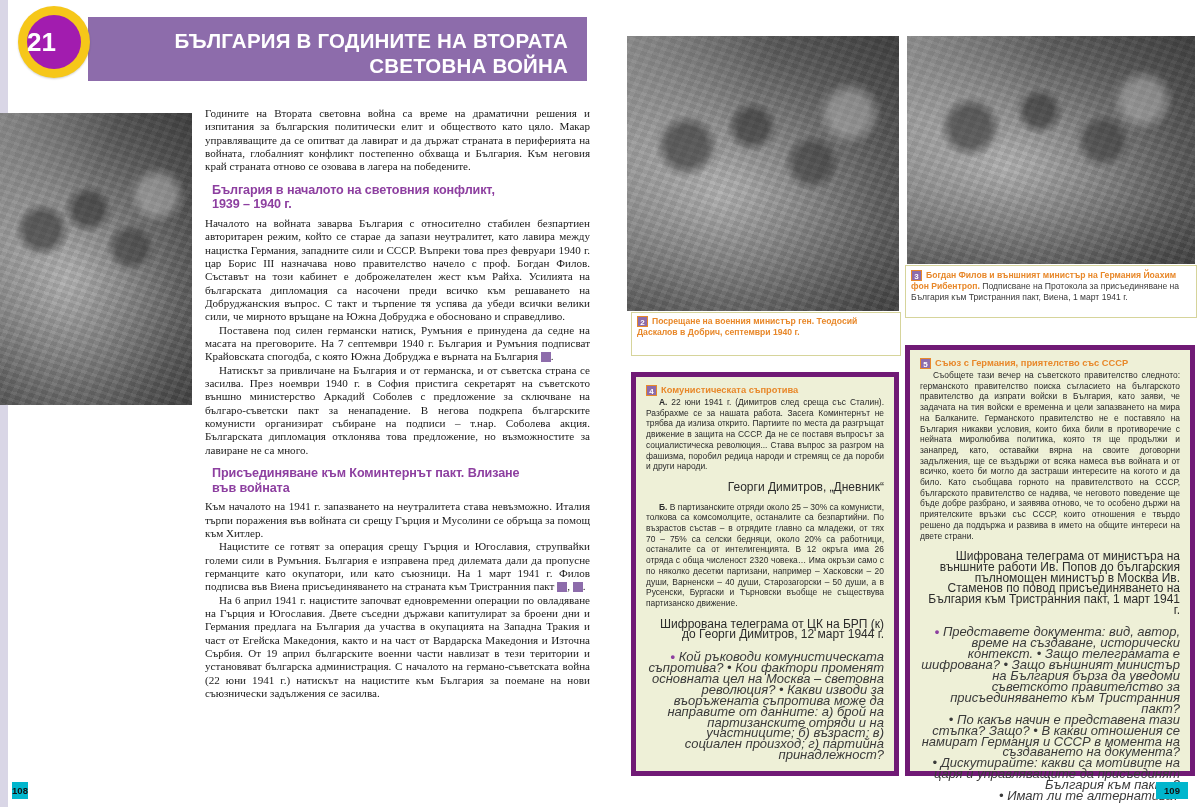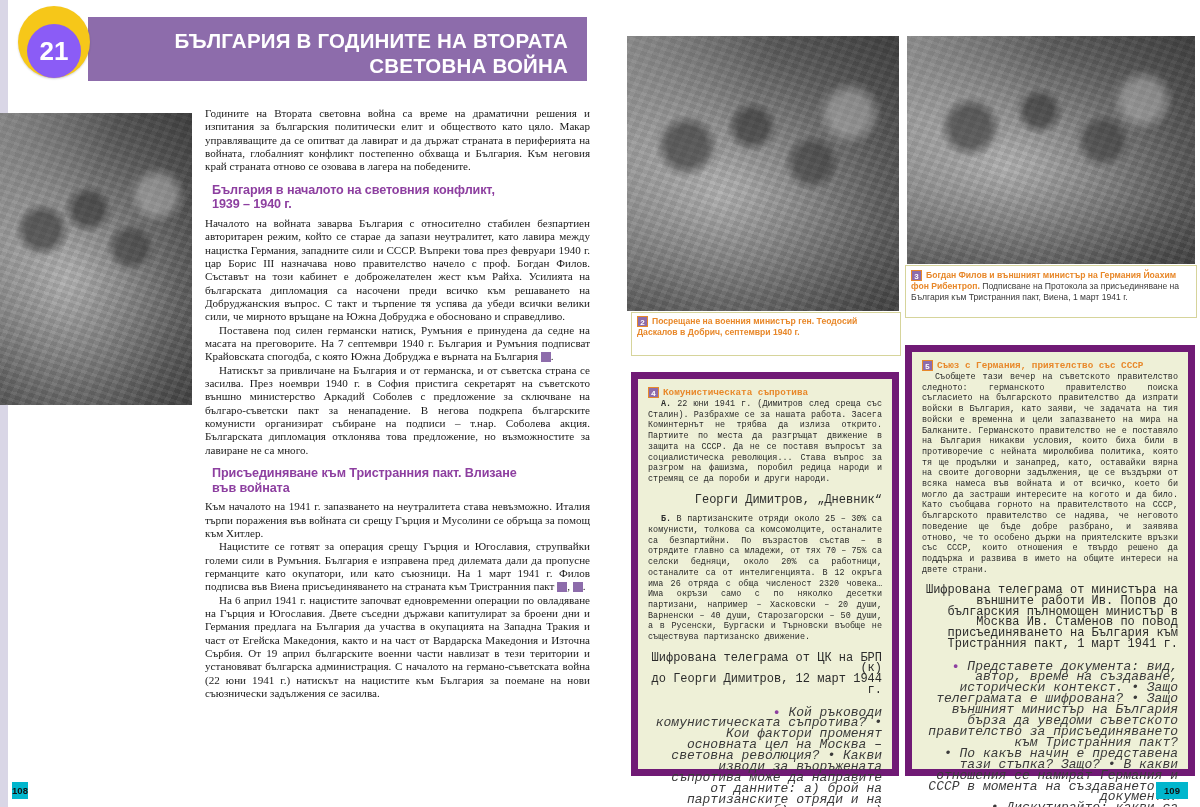--- a/index.html
+++ b/index.html
@@ -28,23 +28,23 @@
     color:#ffffff;letter-spacing:0.2px;
     white-space:pre-line;
     text-align:right;
   }
   .lesson-badge{
     position:absolute;left:18px;top:6px;width:72px;height:72px;border-radius:50%;
     background:#f6c719;
     box-shadow:0 1px 2px rgba(0,0,0,.18);
   }
   .lesson-badge-inner{
-    position:absolute;left:9px;top:18px;width:54px;height:54px;border-radius:50%;
-    background:#8b5cf6;
-    display:flex;align-items:center;justify-content:center;
+    position:absolute;left:9px;top:9px;width:54px;height:54px;border-radius:50%;
+    background:#a21caf;
+    display:flex;align-items:center;
   }
   .lesson-badge-num{
     font-family:"Liberation Sans", sans-serif;
     font-size:26px;font-weight:bold;color:#ffffff;line-height:1;
   }
 
   
   .photo{
     background:#8e8e8e;
     background-image:
@@ -110,22 +110,22 @@
   .refnum{
     display:inline-block;width:10px;height:10px;line-height:10px;
     background:#8d6cab;color:#fff;text-align:center;
     font-family:"Liberation Sans", sans-serif;
     font-size:7.6px;font-weight:bold;vertical-align:1px;
   }
 
   
   .srcbox{
     position:absolute;
-    background:#eef0d7;border:7px solid #701a75;
-    font-family:Liberation Mono, monospace;
+    background:#eef0d7;border:5px solid #701a75;
+    font-family:Liberation Sans, sans-serif;
     color:#2b2b2b;
     box-sizing:border-box;
   }
   #box-4{left:631px;top:372px;width:268px;height:404px;padding:8px 10px 8px 10px;}
   #box-5{left:905px;top:345px;width:290px;height:431px;padding:8px 10px 8px 10px;}
   .box-title{
     font-size:9.3px;font-weight:bold;color:#e8882a;margin-bottom:1px;
   }
   .box-title .cap-num{
     display:inline-block;width:11px;height:11px;line-height:11px;
@@ -194,21 +194,21 @@
 
     <div class="sec-head">България в началото на световния конфликт,
 1939 – 1940 г.</div>
 
     <p>Началото на войната заварва България с относително стабилен безпартиен авторитарен режим, който се старае да запази неутралитет, като лавира между нацистка Германия, западните сили и СССР. Въпреки това през февруари 1940 г. цар Борис III назначава ново правителство начело с проф. Богдан Филов. Съставът на този кабинет е доброжелателен жест към Райха. Усилията на българската дипломация са насочени преди всичко към решаването на Добруджанския въпрос. С такт и търпение тя успява да убеди всички велики сили, че мирното връщане на Южна Добруджа е обосновано и справедливо.</p>
 
     <p class="ind"><span>Поставена под силен германски натиск, Румъния е принудена да седне на масата на преговорите. На 7 септември 1940 г. България и Румъния подписват Крайовската спогодба, с която Южна Добруджа е върната на България </span><span class="refnum">2</span><span>.</span></p>
 
     <p class="ind">Натискът за привличане на България и от германска, и от съветска страна се засилва. През ноември 1940 г. в София пристига секретарят на съветското външно министерство Аркадий Соболев с предложение за сключване на българо-съветски пакт за ненападение. В негова подкрепа българските комунисти организират събиране на подписи – т.нар. Соболева акция. Българската дипломация отклонява това предложение, но възможностите за лавиране не са много.</p>
 
-    <div class="sec-head">Присъединяване към Тристранния пакт. Влизане
+    <div class="sec-head">Присъединяване към Коминтернът пакт. Влизане
 във войната</div>
 
     <p>Към началото на 1941 г. запазването на неутралитета става невъзможно. Италия търпи поражения във войната си срещу Гърция и Мусолини се обръща за помощ към Хитлер.</p>
 
     <p class="ind"><span>Нацистите се готвят за операция срещу Гърция и Югославия, струпвайки големи сили в Румъния. България е изправена пред дилемата дали да пропусне германците като окупатори, или като съюзници. На 1 март 1941 г. Филов подписва във Виена присъединяването на страната към Тристранния пакт </span><span class="refnum">3</span><span>, </span><span class="refnum">5</span><span>.</span></p>
 
     <p class="ind">На 6 април 1941 г. нацистите започват едновременни операции по овладяване на Гърция и Югославия. Двете съседни държави капитулират за броени дни и Германия предлага на България да участва в окупацията на Западна Тракия и част от Егейска Македония, както и на част от Вардарска Македония и Източна Сърбия. От 19 април българските военни части навлизат в тези територии и установяват българска администрация. С началото на германо-съветската война (22 юни 1941 г.) натискът на нацистите към България за поемане на нови съюзнически задължения се засилва.</p>
   </div>
 
   <div class="srcbox" id="box-4">

